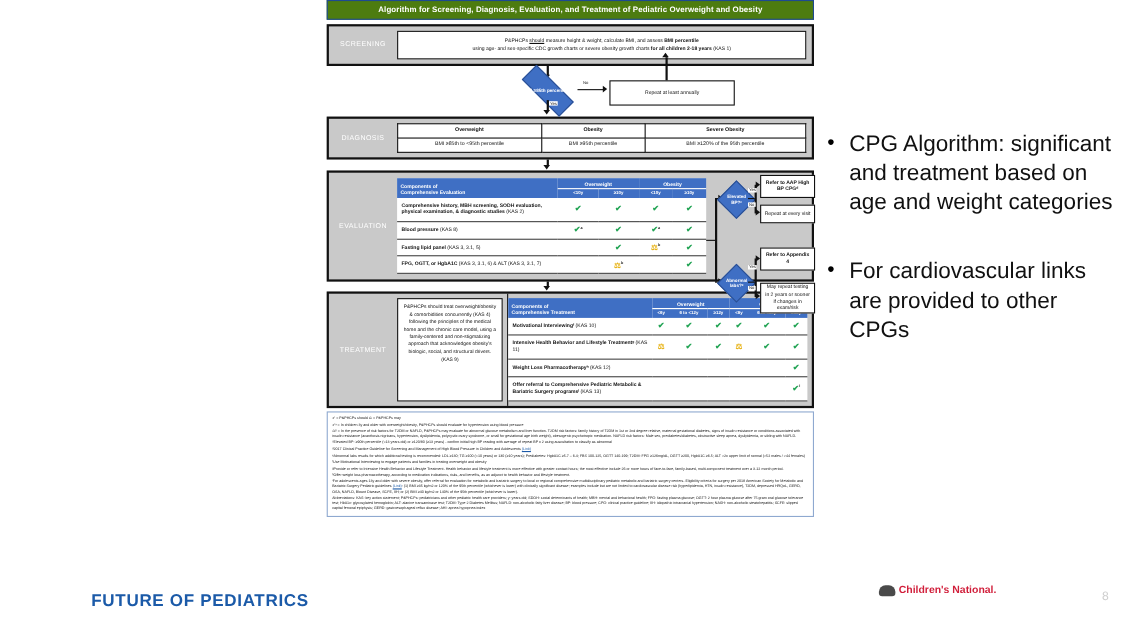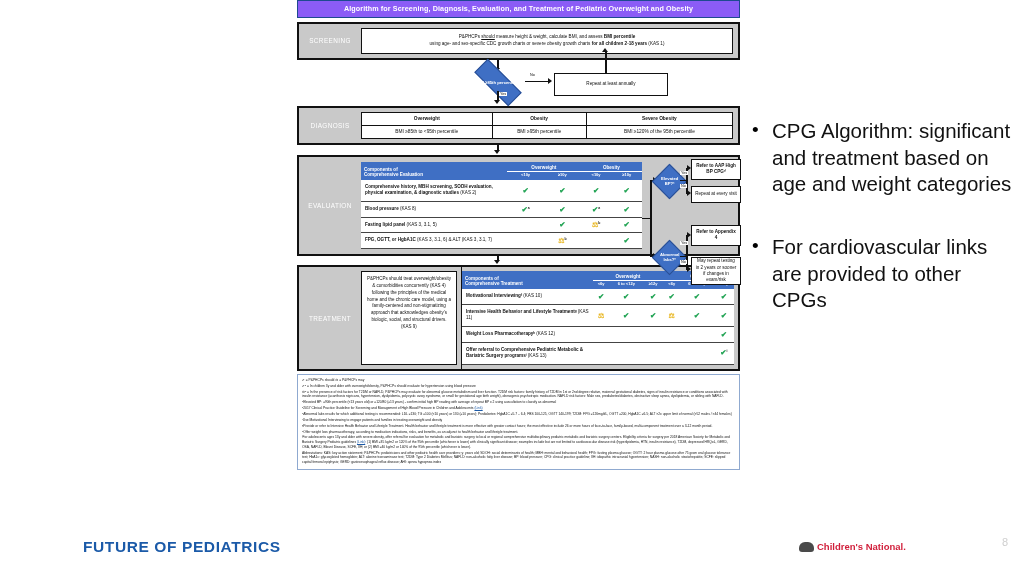--- a/index.html
+++ b/index.html
@@ -26,33 +26,33 @@
   #footer-left{
     position:absolute;left:83px;top:538px;color:#1b5aa8;
     font-weight:bold;font-size:15.5px;letter-spacing:0.6px;
   }
   #footer-logo{position:absolute;left:755px;top:529px;text-align:left;}
   #footer-logo .phn{font-size:20px;font-weight:bold;letter-spacing:-0.2px;}
   .phn .w1{color:#3a3a3a;}
   .phn .w2{color:#d11f3b;}
   .phn .w3{color:#3a3a3a;}
   #footer-logo .cn{
-    margin-top:12px;margin-left:44px;font-size:9.5px;font-weight:bold;color:#d11f3b;
+    margin-top:2px;margin-left:44px;font-size:9.5px;font-weight:bold;color:#d11f3b;
     display:flex;align-items:center;gap:3px;
   }
   .cn .paw{width:15px;height:10px;background:#4a4a4a;border-radius:6px 6px 3px 3px;display:inline-block;}
   #page-num{position:absolute;right:16px;top:536px;font-size:11px;color:#cfcfcf;}
 
   
   #figure{
     position:absolute;left:297px;top:0px;width:443px;height:574px;
     background:#ffffff;font-size:4.4px;color:#111;
   }
   .band-title{
-    background:#8b5cf6;color:#fff;font-weight:bold;font-size:7.2px;
+    background:#4d7c0f;color:#fff;font-weight:bold;font-size:7.2px;
     text-align:center;padding:3px 0 4px;letter-spacing:.1px;
     border:1px solid #1e4a90;
   }
   .section{
     border:2px solid #111;background:#c9c9c9;margin-top:4px;display:flex;align-items:stretch;
   }
   .sec-label{
     flex:0 0 62px;display:flex;align-items:center;justify-content:center;
     color:#ffffff;font-size:6.4px;letter-spacing:.4px;
   }

